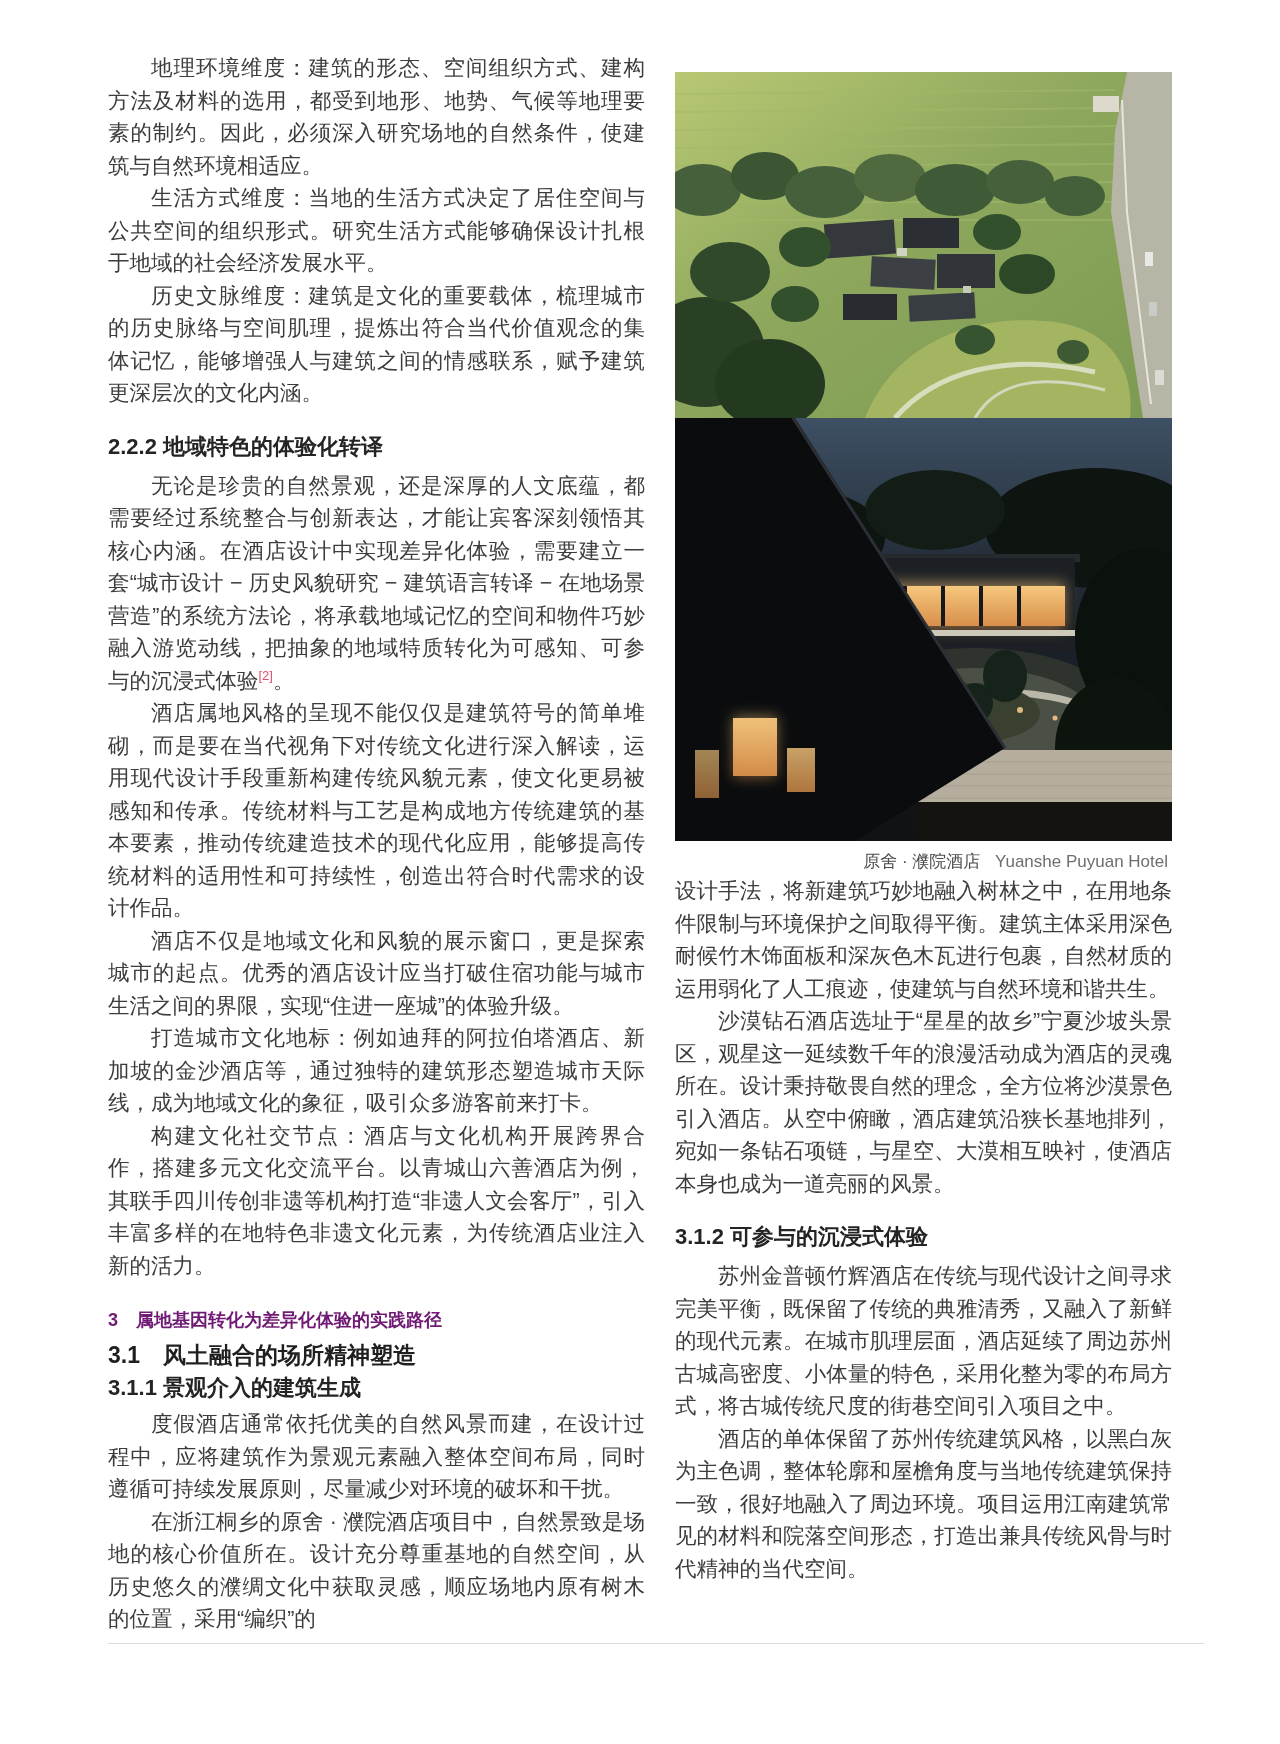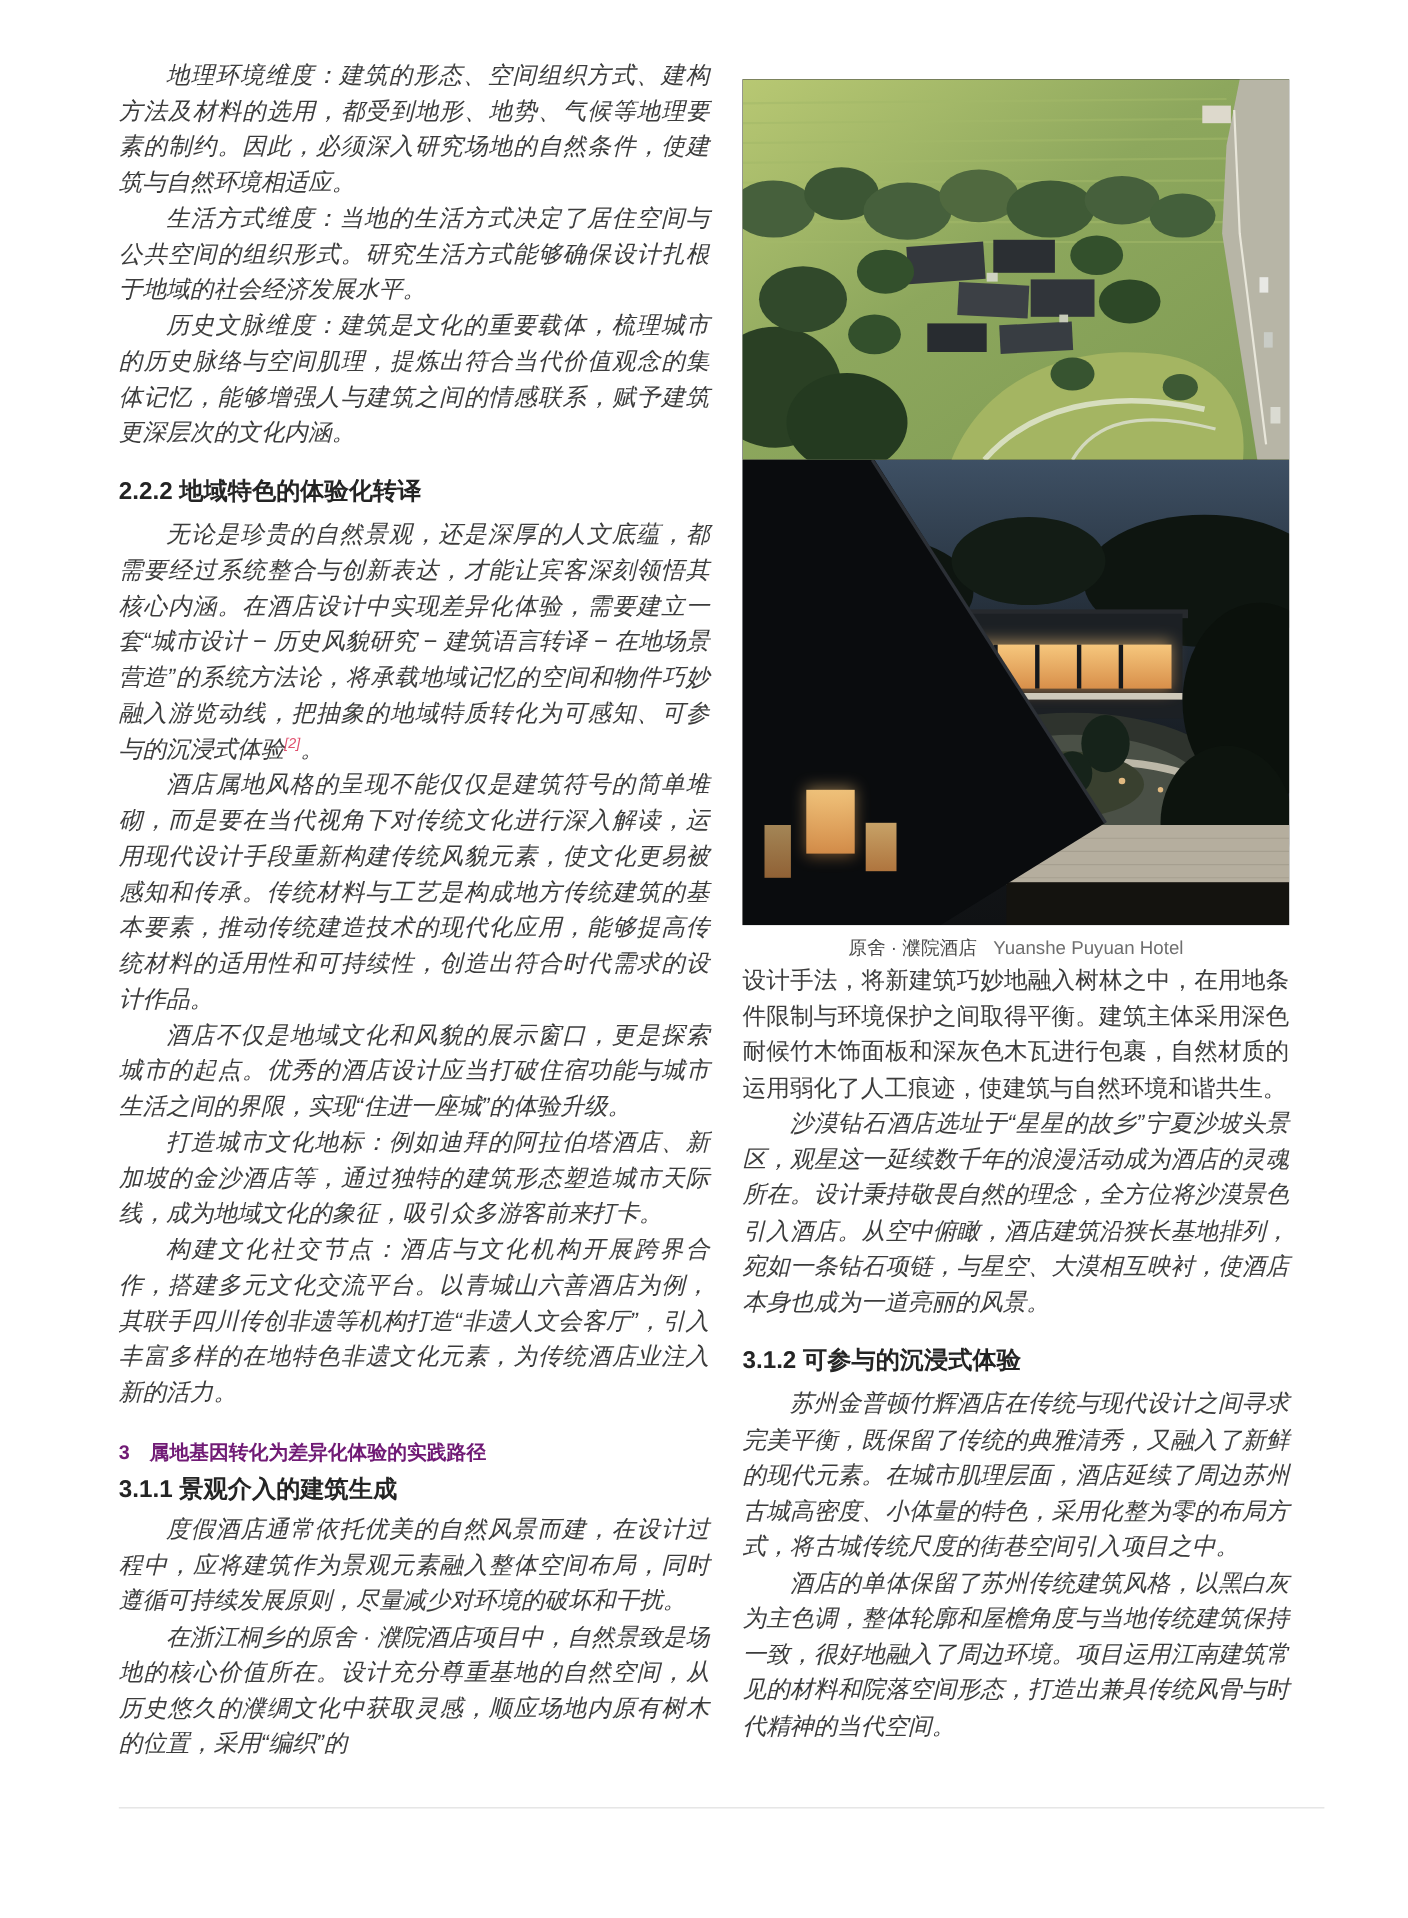--- a/index.html
+++ b/index.html
@@ -2,31 +2,31 @@
 <html><head>
 <meta charset="utf-8">
 <style>
   html,body{margin:0;padding:0;background:#ffffff;}
   .page{position:relative;width:1280px;height:1744px;background:#ffffff;overflow:hidden;
         font-family:"Liberation Sans","DejaVu Sans",sans-serif;color:#3c3c3c;}
   .col{position:absolute;}
   .col-left{left:108px;top:52px;width:537px;}
   .col-right{left:675px;top:72px;width:497px;}
   p.body{margin:0;font-size:21.5px;line-height:32.5px;text-align:justify;color:#3c3c3c;}
-  p.indent{text-indent:2em;font-style:italic;}
+  p.indent{text-indent:2em;}
   .h-sub{margin:20px 0 6px;font-size:22px;line-height:34px;font-weight:700;color:#242424;}
   .h-big{margin:20px 0 0;font-size:18px;line-height:36px;font-weight:700;color:#701a75;}
   .h-mid{margin:0;font-size:23px;line-height:34px;font-weight:700;color:#1f1f1f;}
   .h-small{margin:0 0 4px;font-size:22px;line-height:32px;font-weight:700;color:#242424;}
   sup.cite{color:#e0506e;font-size:13px;line-height:0;vertical-align:super;}
   figure.photo{margin:0;width:497px;overflow:hidden;background:#222;}
   .photo-aerial{height:346px;}
   .photo-night{height:423px;margin-top:4px;}
   figure.photo svg{display:block;width:100%;height:100%;}
-  p.caption{margin:8px 4px 0;font-size:17px;line-height:26px;color:#4a4a4a;text-align:center;}
+  p.caption{margin:8px 4px 0;font-size:17px;line-height:26px;color:#4a4a4a;text-align:right;}
   .cap-en{color:#6e6e6e;margin-left:10px;}
   .rc-first{margin-top:52px;}
   .footer-rule{position:absolute;left:108px;top:1643px;width:1096px;height:1px;background:#dcdcdc;}
   .footer{position:absolute;top:1678px;right:76px;font-size:20px;line-height:30px;color:#57585a;white-space:nowrap;}
   .footer .jcn{margin-left:16px;}
   .footer .jen{margin-left:10px;}
   .footer .pagenum{font-weight:700;color:#343434;font-size:22px;margin-left:30px;}
 </style>
 </head>
 <body>
@@ -40,20 +40,21 @@
 
     <h3 class="h-sub">2.2.2 地域特色的体验化转译</h3>
     <p class="body indent"><span>无论是珍贵的自然景观，还是深厚的人文底蕴，都需要经过系统整合与创新表达，才能让宾客深刻领悟其核心内涵。在酒店设计中实现差异化体验，需要建立一套“城市设计 − 历史风貌研究 − 建筑语言转译 − 在地场景营造”的系统方法论，将承载地域记忆的空间和物件巧妙融入游览动线，把抽象的地域特质转化为可感知、可参与的沉浸式体验</span><sup class="cite">[2]</sup><span>。</span></p>
     <p class="body indent"><span>酒店属地风格的呈现不能仅仅是建筑符号的简单堆砌，而是要在当代视角下对传统文化进行深入解读，运用现代设计手段重新构建传统风貌元素，使文化更易被感知和传承。传统材料与工艺是构成地方传统建筑的基本要素，推动传统建造技术的现代化应用，能够提高传统材料的适用性和可持续性，创造出符合时代需求的设计作品。</span></p>
 
     <p class="body indent"><span>酒店不仅是地域文化和风貌的展示窗口，更是探索城市的起点。优秀的酒店设计应当打破住宿功能与城市生活之间的界限，实现“住进一座城”的体验升级。</span></p>
     <p class="body indent"><span>打造城市文化地标：例如迪拜的阿拉伯塔酒店、新加坡的金沙酒店等，通过独特的建筑形态塑造城市天际线，成为地域文化的象征，吸引众多游客前来打卡。</span></p>
     <p class="body indent"><span>构建文化社交节点：酒店与文化机构开展跨界合作，搭建多元文化交流平台。以青城山六善酒店为例，其联手四川传创非遗等机构打造“非遗人文会客厅”，引入丰富多样的在地特色非遗文化元素，为传统酒店业注入新的活力。</span></p>
 
     <h2 class="h-big">3　属地基因转化为差异化体验的实践路径</h2>
+    <h3 class="h-mid">3.1　风土融合的场所精神塑造</h3>
     <h4 class="h-small">3.1.1 景观介入的建筑生成</h4>
     <p class="body indent"><span>度假酒店通常依托优美的自然风景而建，在设计过程中，应将建筑作为景观元素融入整体空间布局，同时遵循可持续发展原则，尽量减少对环境的破坏和干扰。</span></p>
     <p class="body indent"><span>在浙江桐乡的原舍 · 濮院酒店项目中，自然景致是场地的核心价值所在。设计充分尊重基地的自然空间，从历史悠久的濮绸文化中获取灵感，顺应场地内原有树木的位置，采用“编织”的</span></p>
   </div>
 
   <div class="col col-right">
 
     <figure class="photo photo-aerial" aria-label="aerial daytime view of dark-roofed hotel buildings among trees and lotus fields">
       <svg viewBox="0 0 497 346" preserveAspectRatio="none" xmlns="http://www.w3.org/2000/svg">
         <defs>

